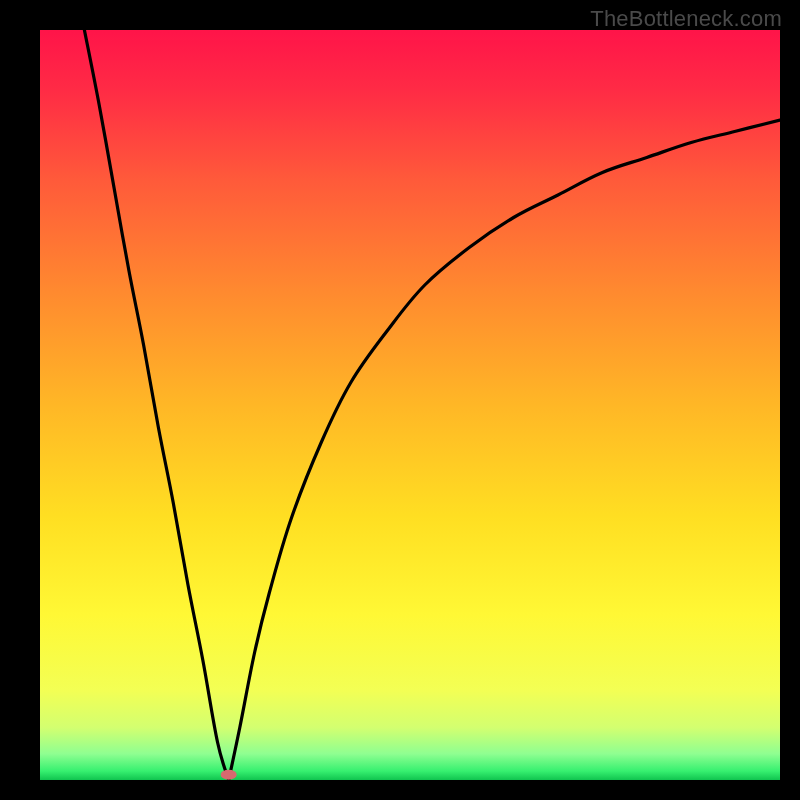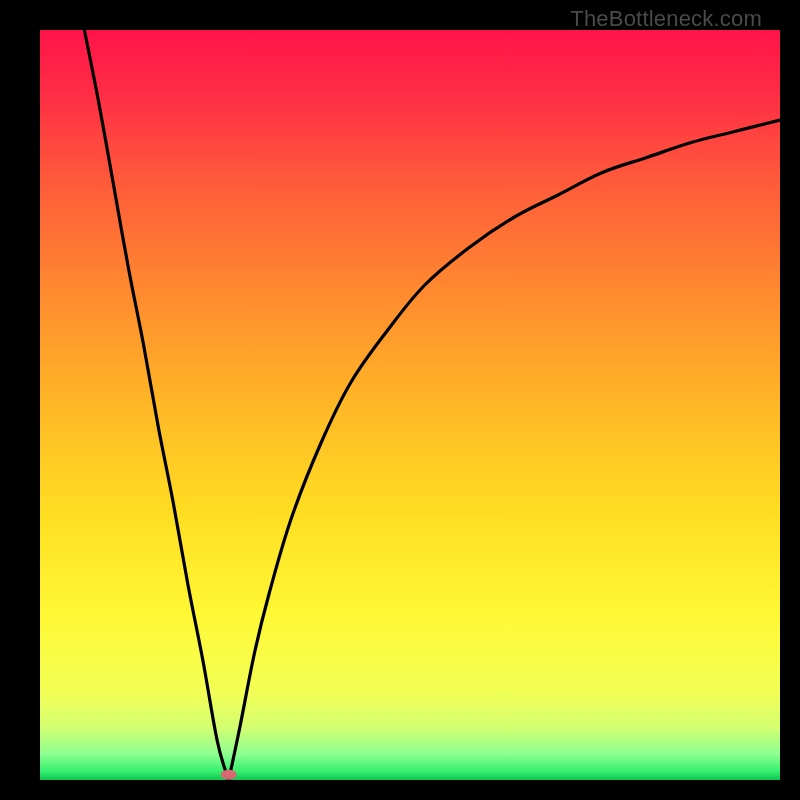--- a/index.html
+++ b/index.html
@@ -9,20 +9,21 @@
     height: 800px;
     overflow: hidden;
     background: #000;
     font-family: Arial, Helvetica, sans-serif;
   }
   .frame {
     position: relative;
     width: 776px;
     height: 800px;
     background: #000;
+    padding-left: 20px;
   }
   .plot-area {
     position: absolute;
     left: 40px;
     top: 30px;
     width: 740px;
     height: 750px;
     overflow: hidden;
   }
   .gradient {

